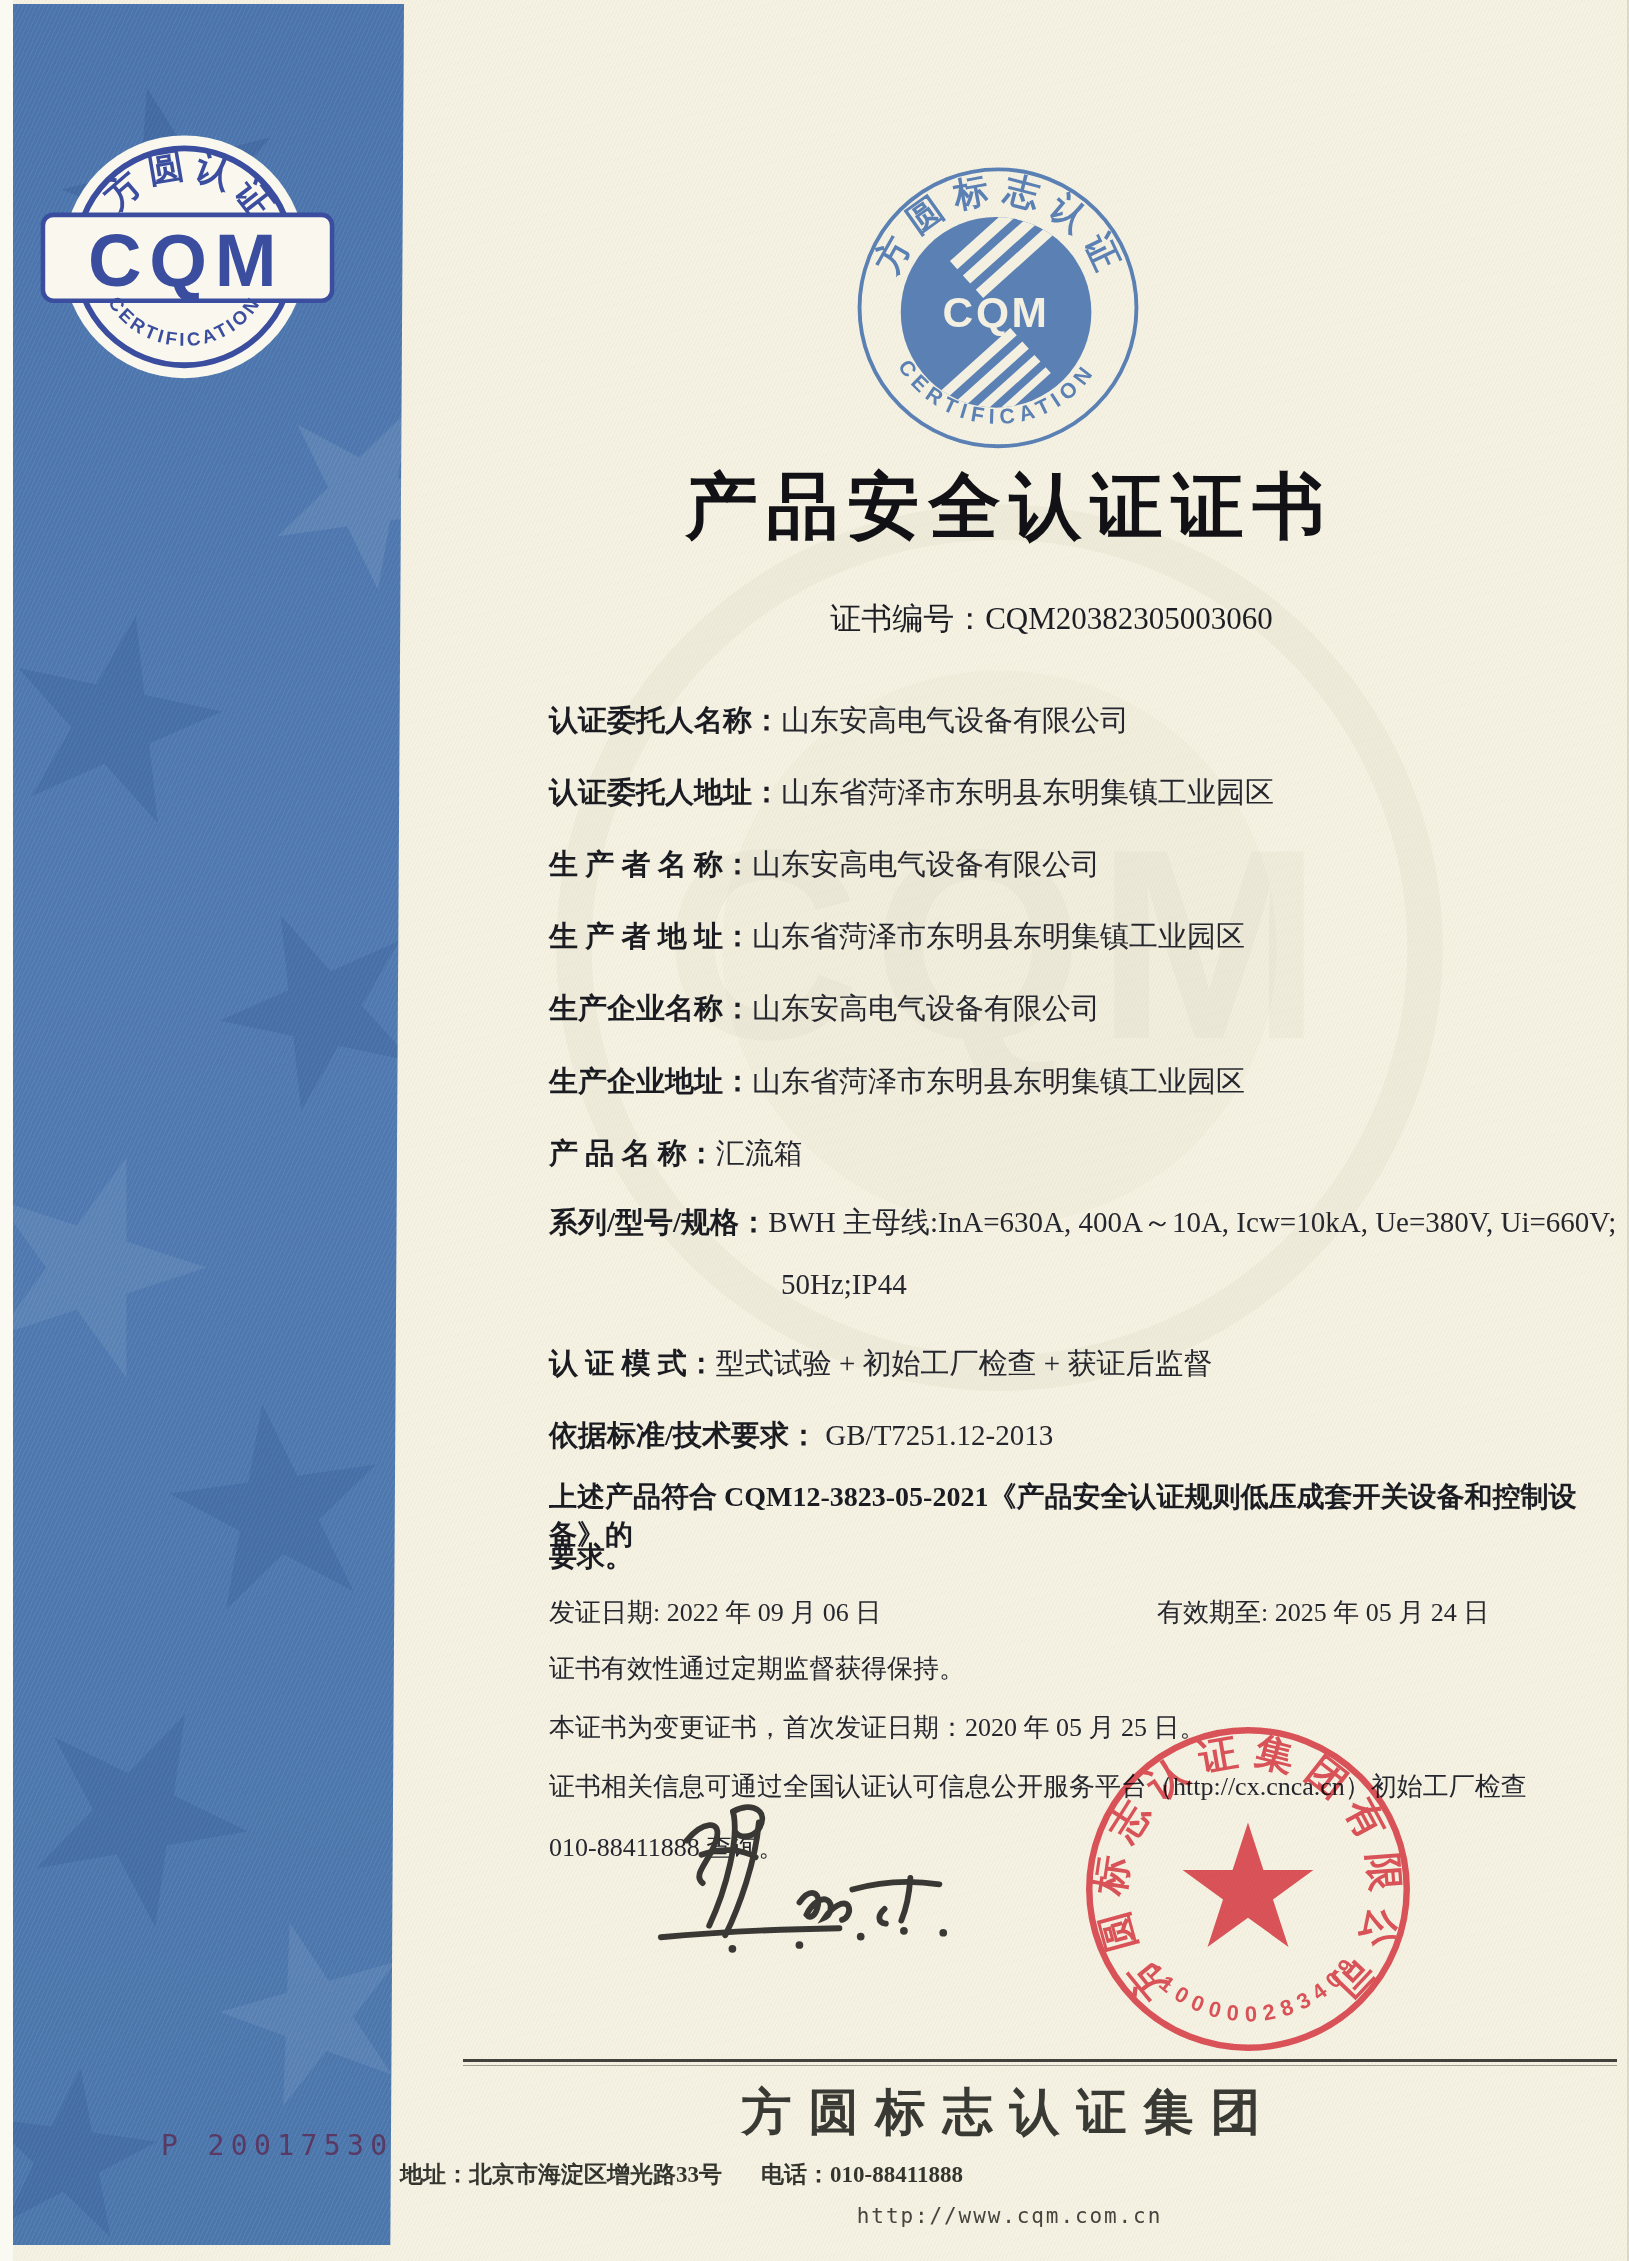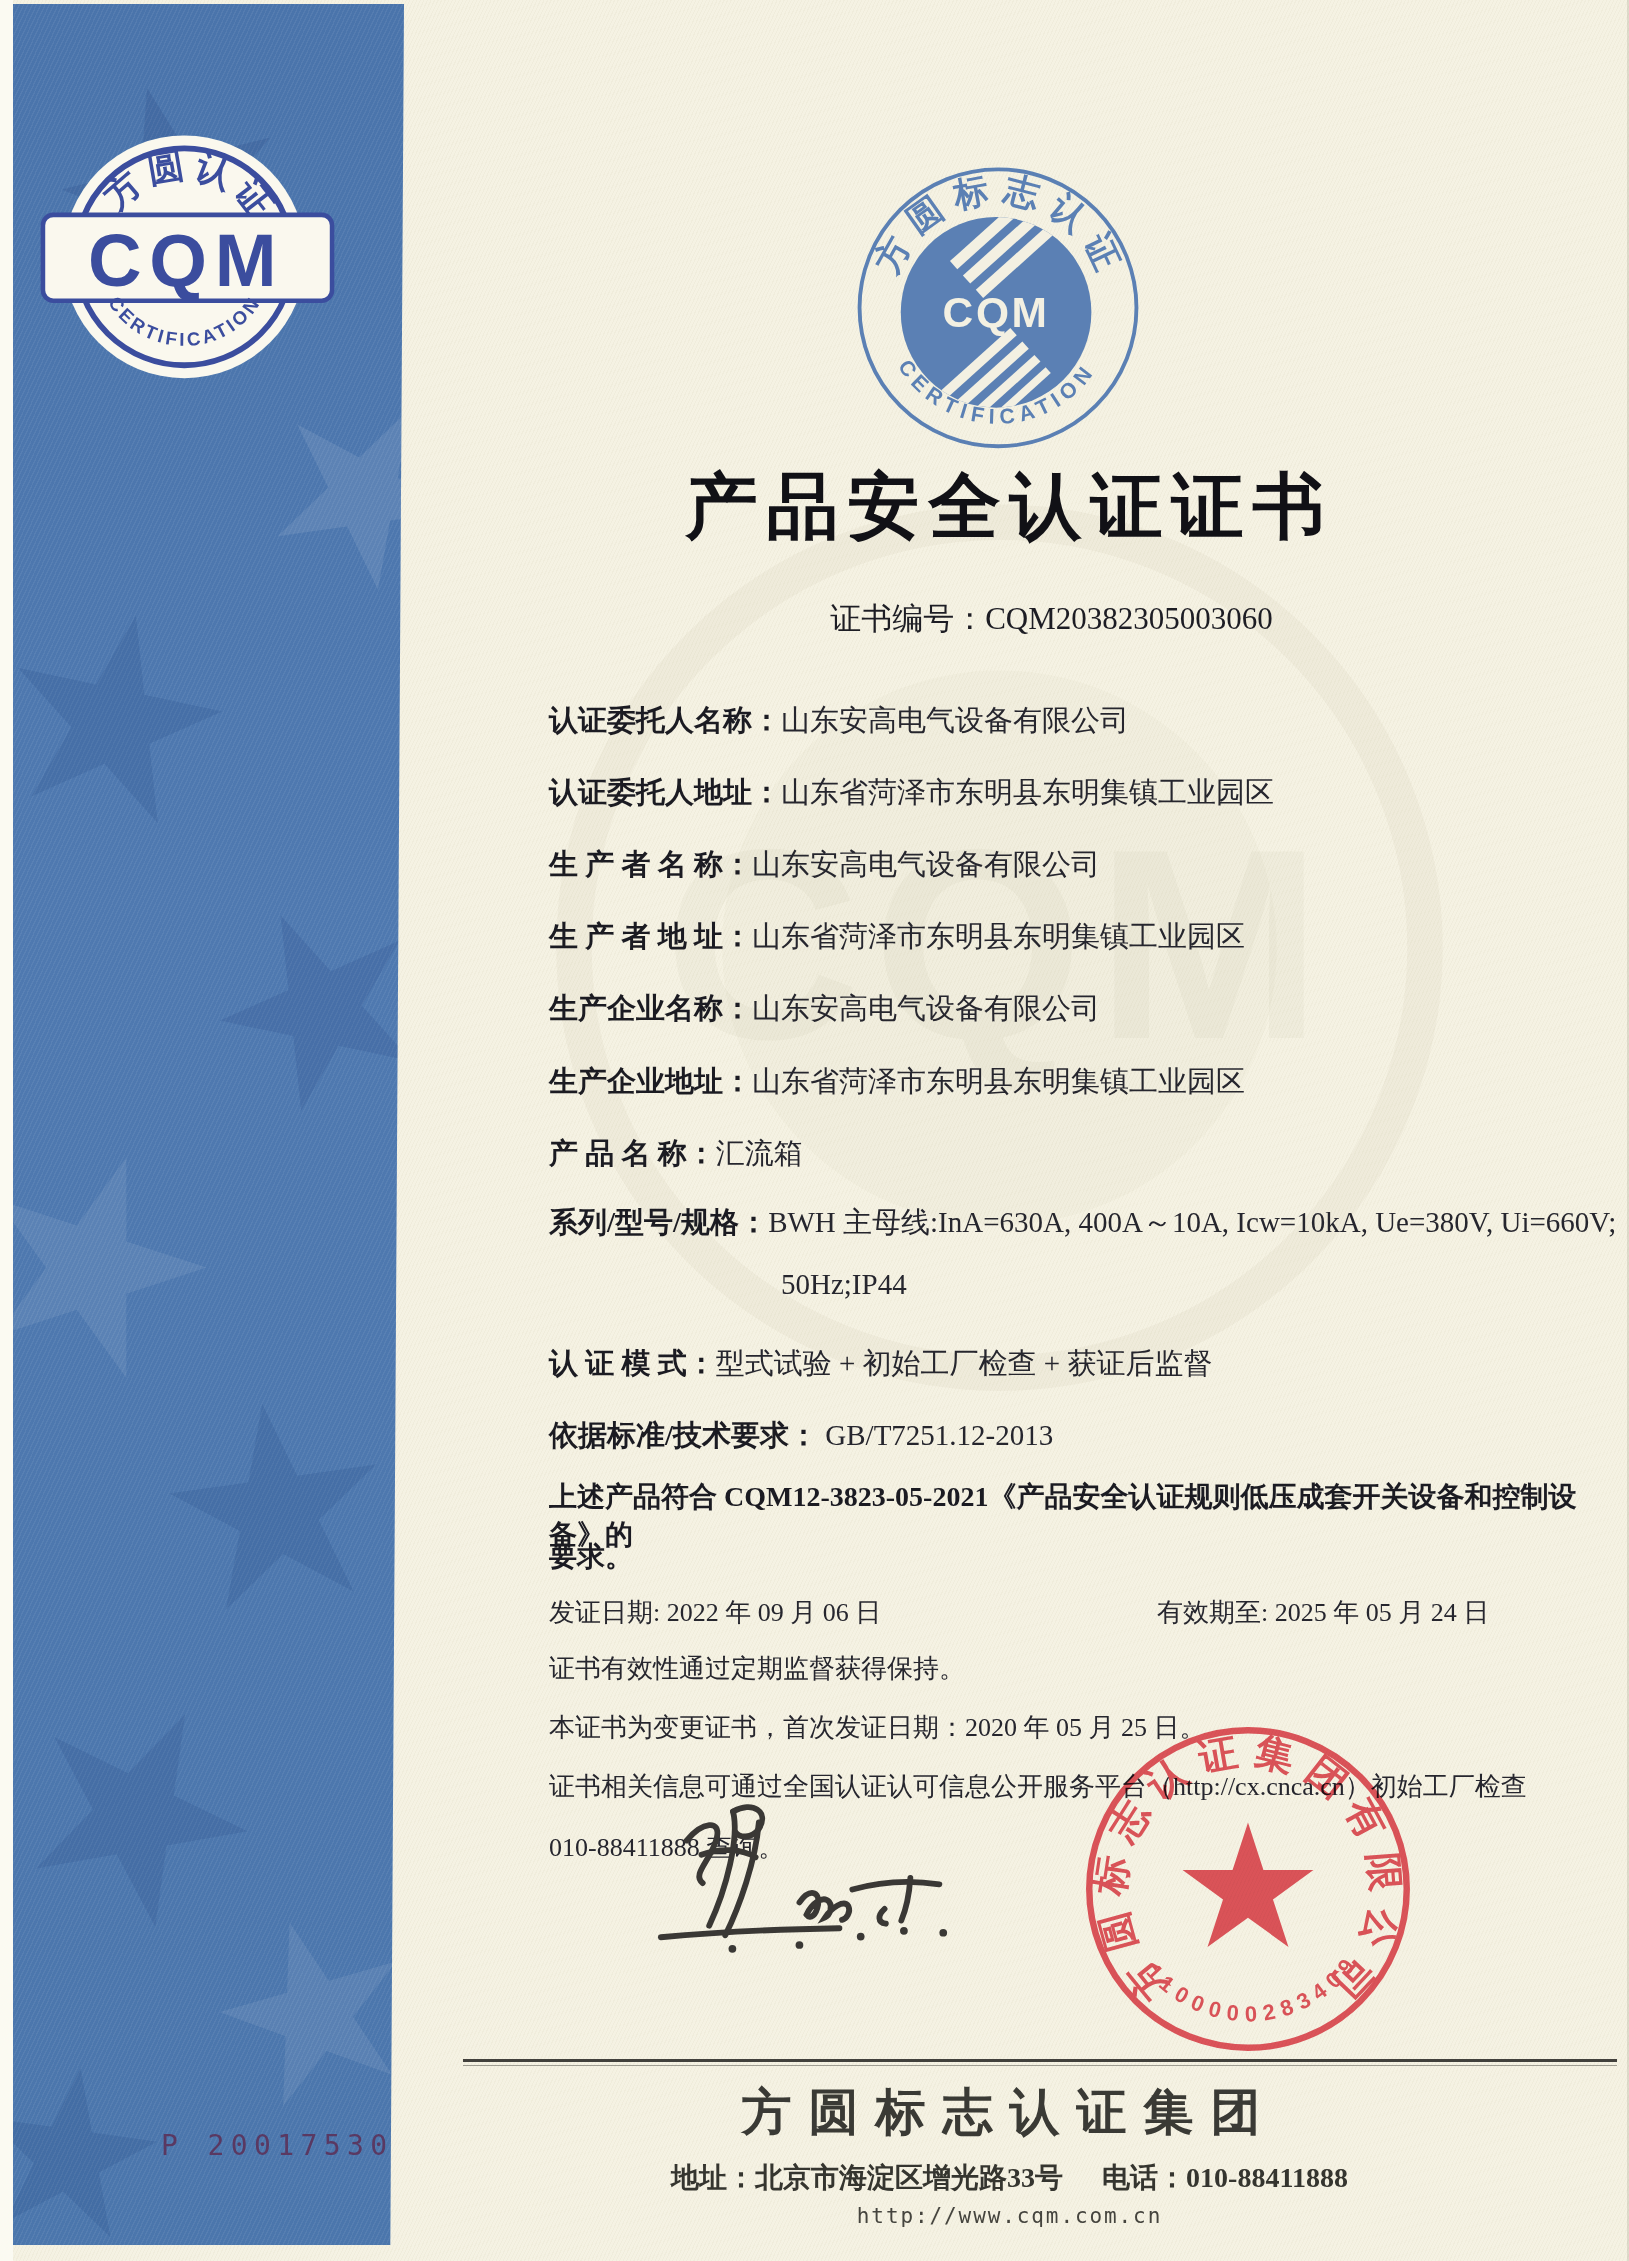--- a/index.html
+++ b/index.html
@@ -52,22 +52,22 @@
   .frow{left:549px;width:1057px;font-size:29px;line-height:1.25;white-space:nowrap;}
   .flabel{font-weight:700;color:#1b1b22;}
   .fvalue{color:#26262e;}
   .para{left:549px;width:1045px;font-size:28px;font-weight:700;color:#1b1b22;}
   .small{font-size:26px;font-weight:400;color:#26262e;}
   
   .microline1{left:463px;top:2059px;width:1154px;height:2.6px;background:#42413c;}
   .microline2{left:463px;top:2065px;width:1154px;height:1.3px;background:rgba(90,89,82,0.55);}
   .org{left:400px;top:2079px;width:1219px;text-align:center;
        font-size:50px;font-weight:700;letter-spacing:17px;color:#3a3a35;}
-  .addr{left:400px;top:2159px;width:1219px;text-align:center;
-        font-size:28px;color:#35352f;font-weight:700;}
+  .addr{left:400px;top:2159px;width:1219px;text-align:left;
+        font-size:23px;color:#35352f;font-weight:700;}
   .addr .gap{display:inline-block;width:39px;}
   .url{left:400px;top:2204px;width:1219px;text-align:center;
        font-family:"DejaVu Sans Mono",monospace;font-size:21px;letter-spacing:1.9px;color:#45443e;}
   svg text{font-family:"Liberation Sans","DejaVu Sans",sans-serif;}
   .stamp{mix-blend-mode:multiply;}
 </style>
 </head>
 <body>
 
 <div class="page">

